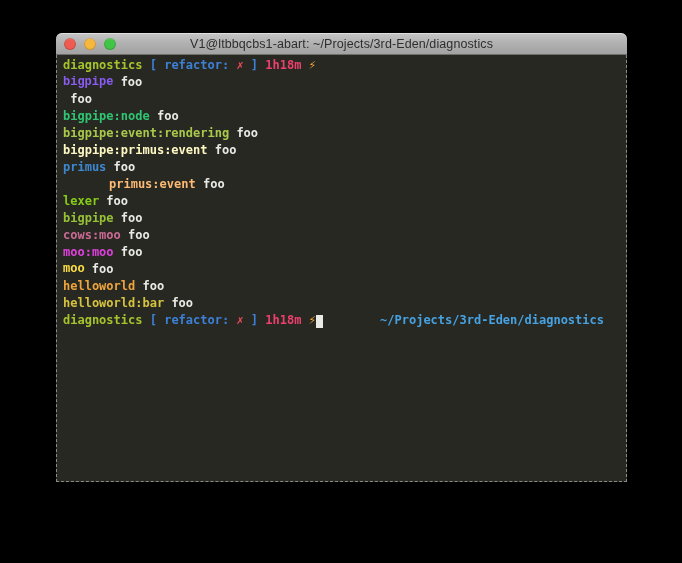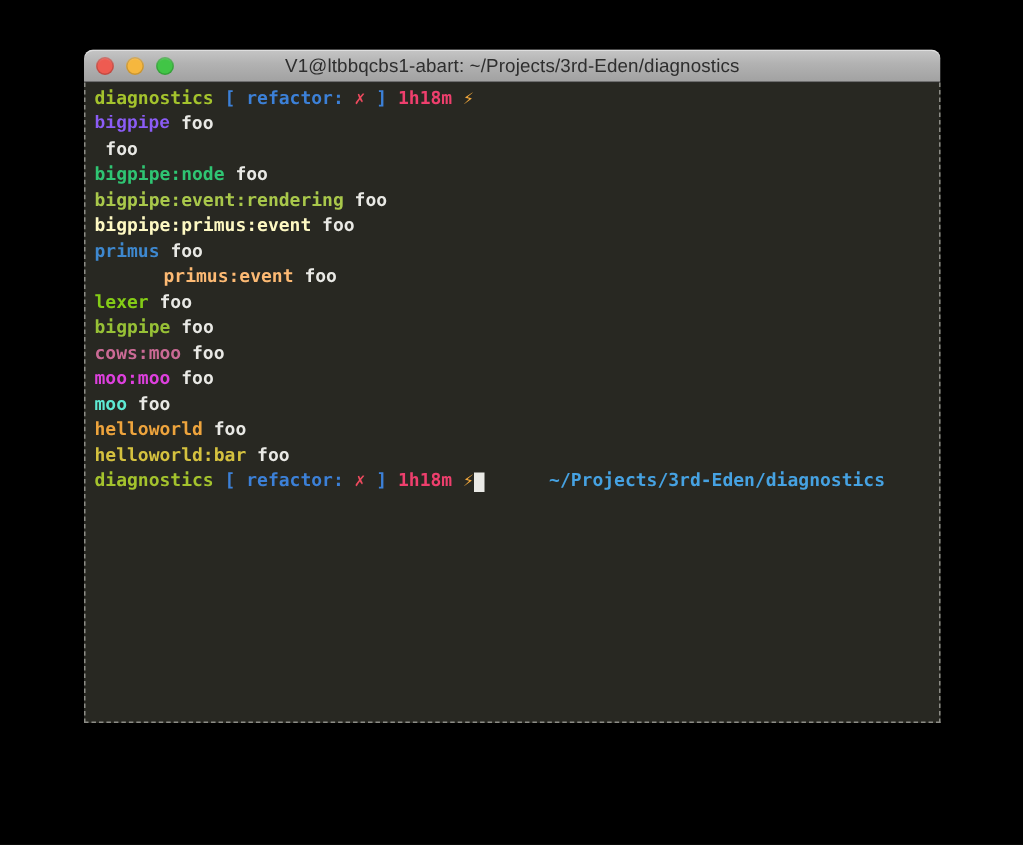--- a/index.html
+++ b/index.html
@@ -64,21 +64,21 @@
   .line span { white-space: pre; }
   .cursor {
     width: 7px; height: 13px;
     background: #eaeae6;
     display: inline-block;
     align-self: center;
     margin-top: 1px;
   }
   .right {
     margin-left: auto;
-    margin-right: 36px;
+    margin-right: 22px;
   }
 </style>
 </head>
 <body>
 
 <div class="window">
   <div class="titlebar">
     <div class="lights">
       <span class="light" style="background: rgb(238, 91, 81);"></span>
       <span class="light" style="background: rgb(246, 183, 62);"></span>
@@ -132,21 +132,21 @@
       </div>
       <div class="line">
         <span style="color: rgb(202, 106, 149);">cows:moo</span>
         <span style="color: rgb(233, 233, 229);"> foo</span>
       </div>
       <div class="line">
         <span style="color: rgb(222, 64, 222);">moo:moo</span>
         <span style="color: rgb(233, 233, 229);"> foo</span>
       </div>
       <div class="line">
-        <span style="color: #5eead4;">moo</span>
+        <span style="color: #fde047; font-family: Liberation Mono, monospace;">moo</span>
         <span style="color: rgb(233, 233, 229);"> foo</span>
       </div>
       <div class="line">
         <span style="color: rgb(238, 164, 61); margin-top: 28px;">helloworld</span>
         <span style="color: rgb(233, 233, 229);"> foo</span>
       </div>
       <div class="line">
         <span style="color: rgb(213, 194, 63);">helloworld:bar</span>
         <span style="color: rgb(233, 233, 229);"> foo</span>
       </div>

